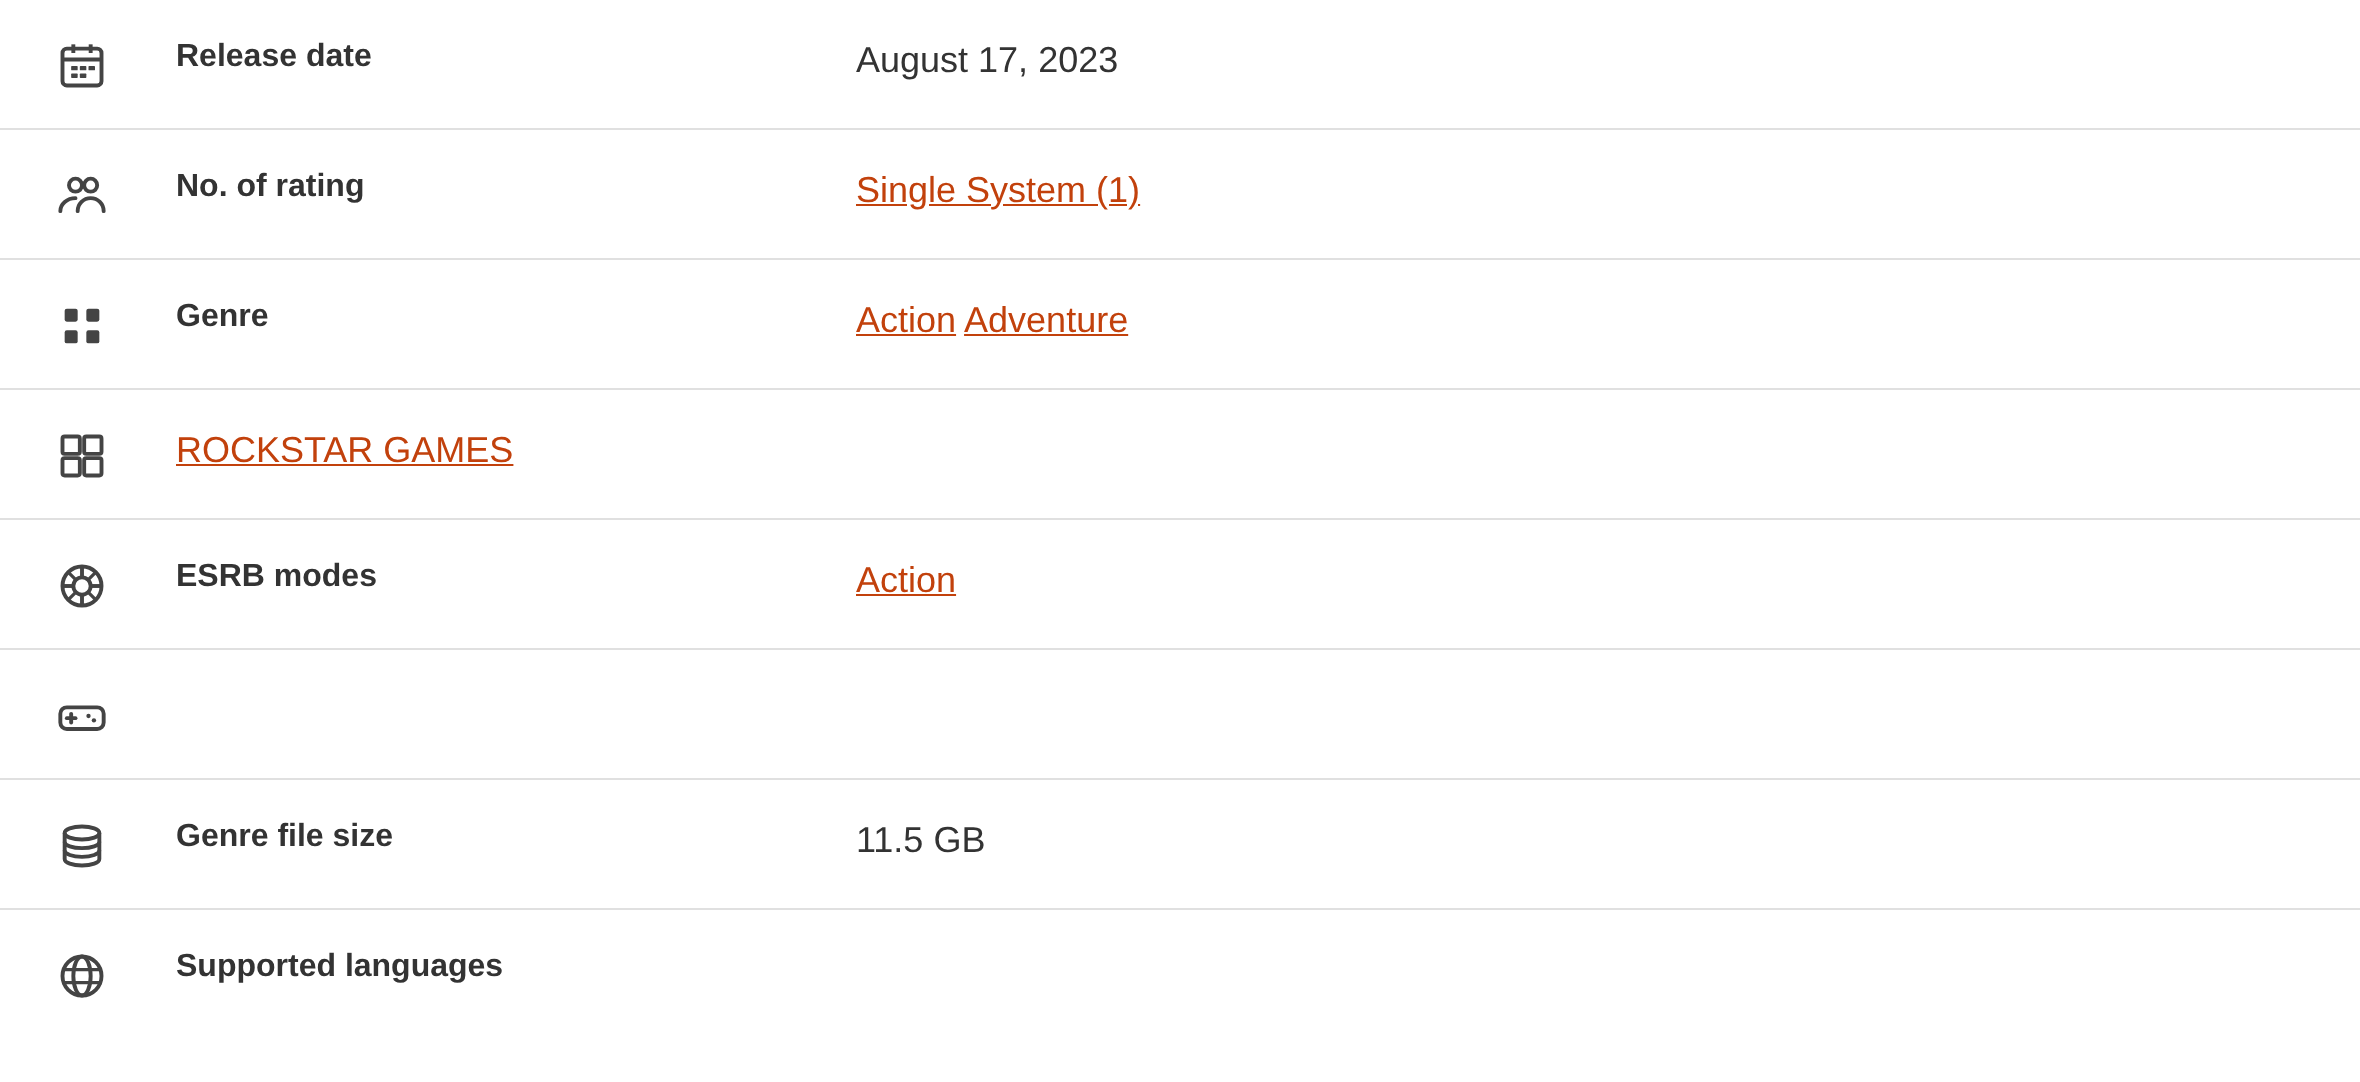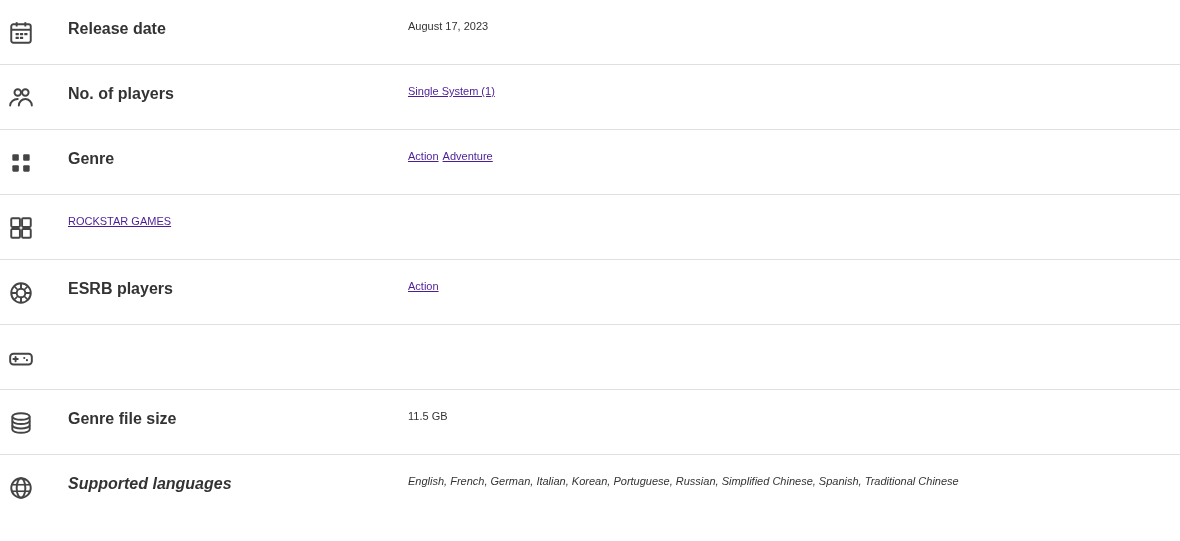--- a/index.html
+++ b/index.html
@@ -16,27 +16,26 @@
       width: 1180px;
     }
 
     .info-table {
       width: 100%;
     }
 
     .info-row {
       display: flex;
       align-items: flex-start;
-      padding: 18px 8px;
+      padding: 18px 28px;
       border-bottom: 1px solid #e0e0e0;
     }
 
     .info-row:last-child {
       border-bottom: none;
-      font-style: italic;
     }
 
     .icon-cell {
       width: 60px;
       flex-shrink: 0;
       display: flex;
       align-items: flex-start;
       padding-top: 2px;
     }
 
@@ -44,27 +43,27 @@
       width: 340px;
       flex-shrink: 0;
       font-weight: bold;
       font-size: 16px;
       color: #333333;
       padding-top: 2px;
     }
 
     .value-cell {
       flex: 1;
-      font-size: 11px;
+      font-size: 18px;
       color: #333333;
       padding-top: 2px;
     }
 
     .link-red {
-      color: #4c1d95;
+      color: #c2410c;
       text-decoration: underline;
       cursor: pointer;
     }
 
     .genre-links {
       display: flex;
       gap: 4px;
     }
 
     
@@ -99,21 +98,21 @@
 
   <div class="info-row">
     <div class="icon-cell">
       <svg class="icon-svg" viewBox="0 0 24 24">
         <circle cx="9" cy="7" r="3" fill="none" stroke="#444" stroke-width="1.8"></circle>
         <circle cx="16" cy="7" r="3" fill="none" stroke="#444" stroke-width="1.8"></circle>
         <path d="M2 19c0-3.3 3.1-6 7-6" fill="none" stroke="#444" stroke-width="1.8" stroke-linecap="round"></path>
         <path d="M10 19c0-3.3 2.7-6 6-6s6 2.7 6 6" fill="none" stroke="#444" stroke-width="1.8" stroke-linecap="round"></path>
       </svg>
     </div>
-    <div class="label-cell">No. of players</div>
+    <div class="label-cell">No. of rating</div>
     <div class="value-cell">
       <span class="link-red">Single System (1)</span>
     </div>
   </div>
 
   <div class="info-row">
     <div class="icon-cell">
       <svg class="icon-svg" viewBox="0 0 24 24">
         <rect x="4" y="4" width="6" height="6" rx="1" fill="#444"></rect>
         <rect x="14" y="4" width="6" height="6" rx="1" fill="#444"></rect>
@@ -150,21 +149,21 @@
         <line x1="12" y1="3" x2="12" y2="8" stroke="#444" stroke-width="1.8"></line>
         <line x1="12" y1="16" x2="12" y2="21" stroke="#444" stroke-width="1.8"></line>
         <line x1="3" y1="12" x2="8" y2="12" stroke="#444" stroke-width="1.8"></line>
         <line x1="16" y1="12" x2="21" y2="12" stroke="#444" stroke-width="1.8"></line>
         <line x1="5.6" y1="5.6" x2="9.2" y2="9.2" stroke="#444" stroke-width="1.5"></line>
         <line x1="14.8" y1="14.8" x2="18.4" y2="18.4" stroke="#444" stroke-width="1.5"></line>
         <line x1="18.4" y1="5.6" x2="14.8" y2="9.2" stroke="#444" stroke-width="1.5"></line>
         <line x1="9.2" y1="14.8" x2="5.6" y2="18.4" stroke="#444" stroke-width="1.5"></line>
       </svg>
     </div>
-    <div class="label-cell">ESRB players</div>
+    <div class="label-cell">ESRB modes</div>
     <div class="value-cell">
       <span class="link-red">Action</span>
     </div>
   </div>
 
   <div class="info-row">
     <div class="icon-cell">
       <svg class="icon-svg" viewBox="0 0 24 24">
         <rect x="2" y="8" width="20" height="10" rx="3" fill="none" stroke="#444" stroke-width="1.8"></rect>
         <line x1="7" y1="11" x2="7" y2="15" stroke="#444" stroke-width="1.8" stroke-linecap="round"></line>
@@ -191,16 +190,15 @@
   <div class="info-row">
     <div class="icon-cell">
       <svg class="icon-svg" viewBox="0 0 24 24">
         <circle cx="12" cy="12" r="9" fill="none" stroke="#444" stroke-width="1.8"></circle>
         <ellipse cx="12" cy="12" rx="4" ry="9" fill="none" stroke="#444" stroke-width="1.8"></ellipse>
         <line x1="3" y1="9" x2="21" y2="9" stroke="#444" stroke-width="1.5"></line>
         <line x1="3" y1="15" x2="21" y2="15" stroke="#444" stroke-width="1.5"></line>
       </svg>
     </div>
     <div class="label-cell">Supported languages</div>
-    <div class="value-cell">English, French, German, Italian, Korean, Portuguese, Russian, Simplified Chinese, Spanish, Traditional Chinese</div>
   </div>
 
 </div>
 
 </body></html>

